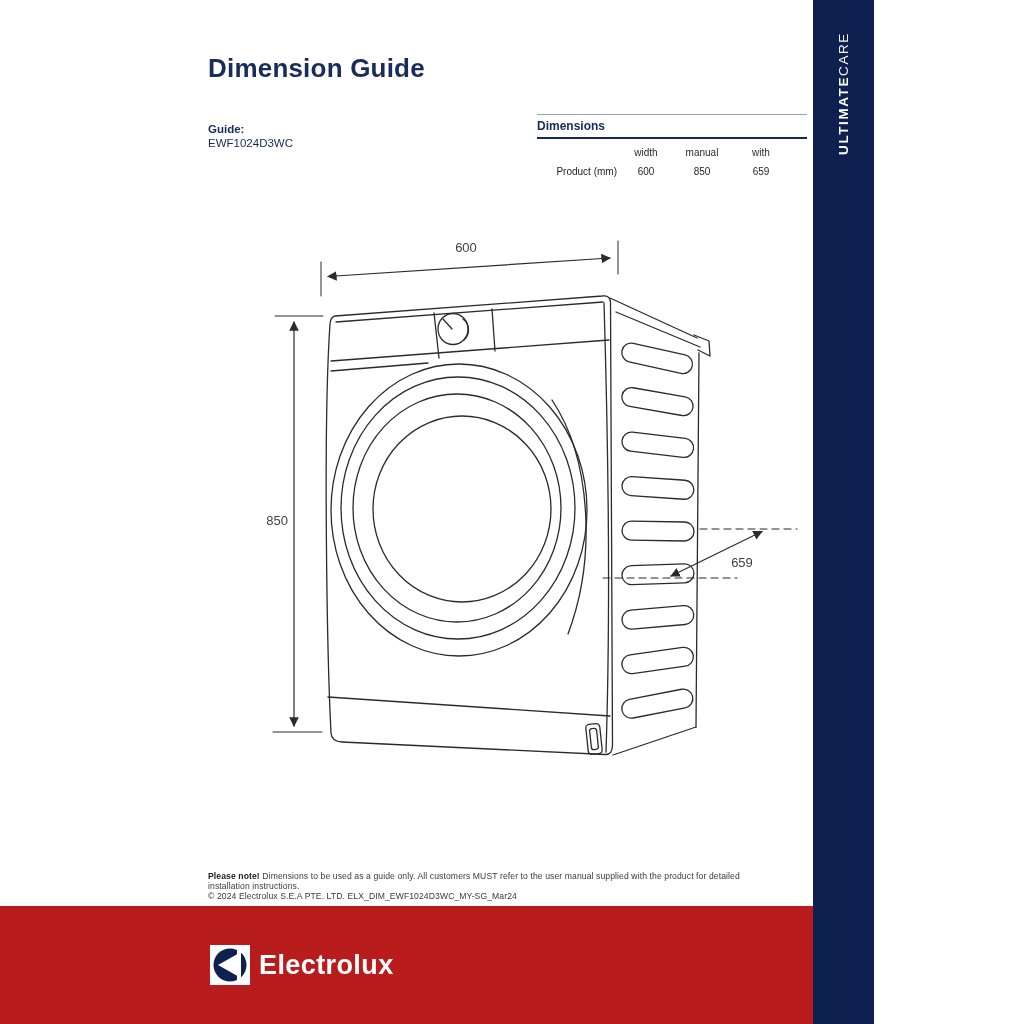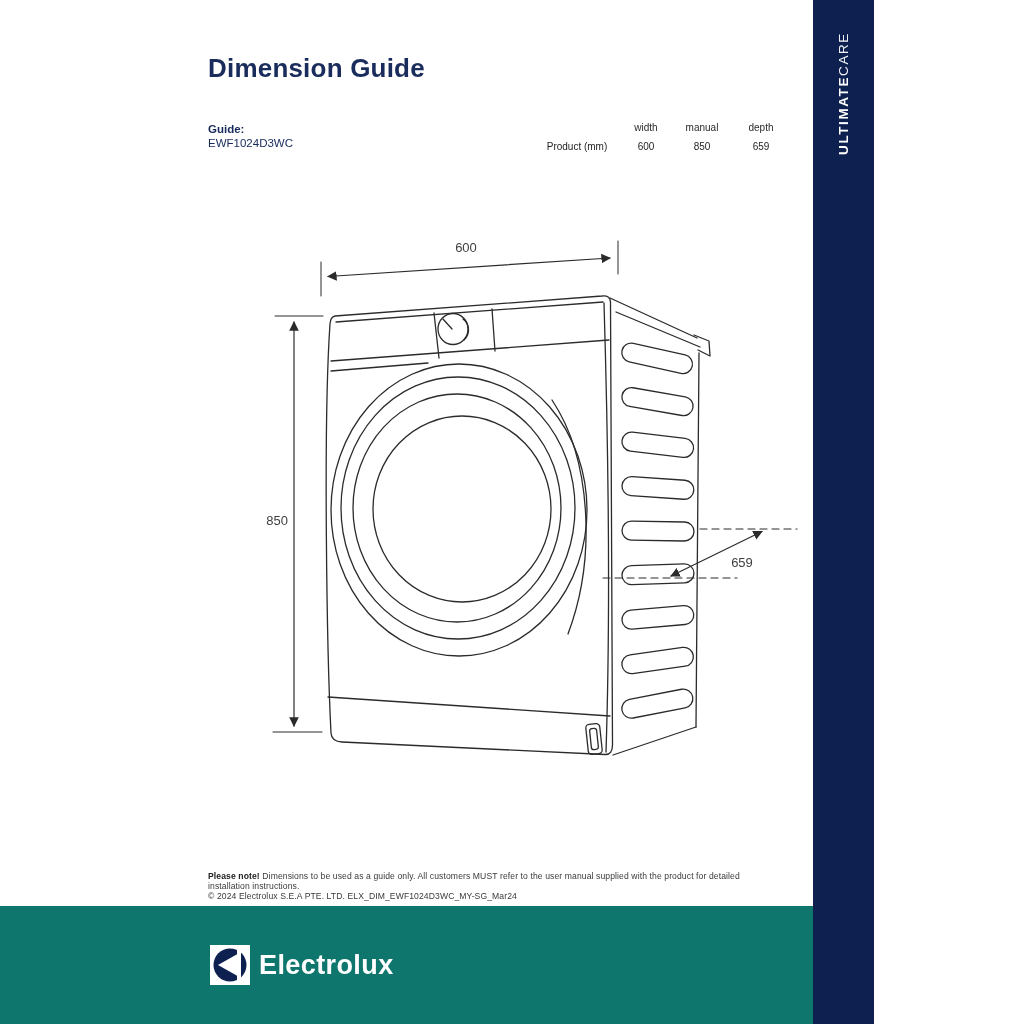--- a/index.html
+++ b/index.html
@@ -35,35 +35,35 @@
     font-size: 12px; font-weight: 700;
   }
   .dim-table .grid {
     display: grid;
     grid-template-columns: 80px 58px 54px 64px;
     padding-right: 14px;
   }
   .dim-table .cell {
     font-size: 10px; color: #1e1e1e; padding-top: 8px; text-align: center;
   }
-  .dim-table .cell.lbl { text-align: center; color: #1e1e1e; }
+  .dim-table .cell.lbl { text-align: right; color: #1e1e1e; }
   .dim-table .head { color: #2a2a2a; text-align: center; }
   
   .diagram { position: absolute; left: 240px; top: 230px; }
   .diagram text { font-family: "Liberation Sans", sans-serif; font-size: 13px; fill: #3f3f3f; }
   
   .notes {
     position: absolute; left: 208px; top: 871px; width: 575px;
     font-size: 8.6px; color: #3a3a3a; line-height: 10px; letter-spacing: 0.1px;
   }
   .notes b { font-weight: 700; color: #222; }
   
   .footer-band {
     position: absolute; left: 0; top: 906px; width: 874px; height: 118px;
-    background: #0f766e;
+    background: #b91c1c;
     display: flex; align-items: center;
   }
   .brand-lockup { display: flex; align-items: center; margin-left: 210px; }
   .brand-name {
     color: #ffffff; font-size: 27px; font-weight: 700; letter-spacing: 0.4px; margin-left: 9px;
   }
   
   .side-bar {
     position: absolute; left: 813px; top: 0; width: 61px; height: 1024px;
     background: #0d2050;
@@ -85,25 +85,26 @@
 <div class="page">
 
   <div class="title">Dimension Guide</div>
 
   <div class="model">
     <div class="lbl">Guide:</div>
     <div>EWF1024D3WC</div>
   </div>
 
   <div class="dim-table">
+    <div class="t-title">Dimensions</div>
     <div class="grid">
       <div class="cell lbl"></div>
       <div class="cell head">width</div>
       <div class="cell head">manual</div>
-      <div class="cell head">depth</div>
+      <div class="cell head">with</div>
       <div class="cell lbl">Product (mm)</div>
       <div class="cell">600</div>
       <div class="cell">850</div>
       <div class="cell">659</div>
     </div>
   </div>
 
   <svg class="diagram" width="580" height="560" viewBox="240 230 580 560">
     <defs>
       <marker id="ah" viewBox="0 0 10 10" refX="9" refY="5" markerWidth="8" markerHeight="8" orient="auto-start-reverse">

